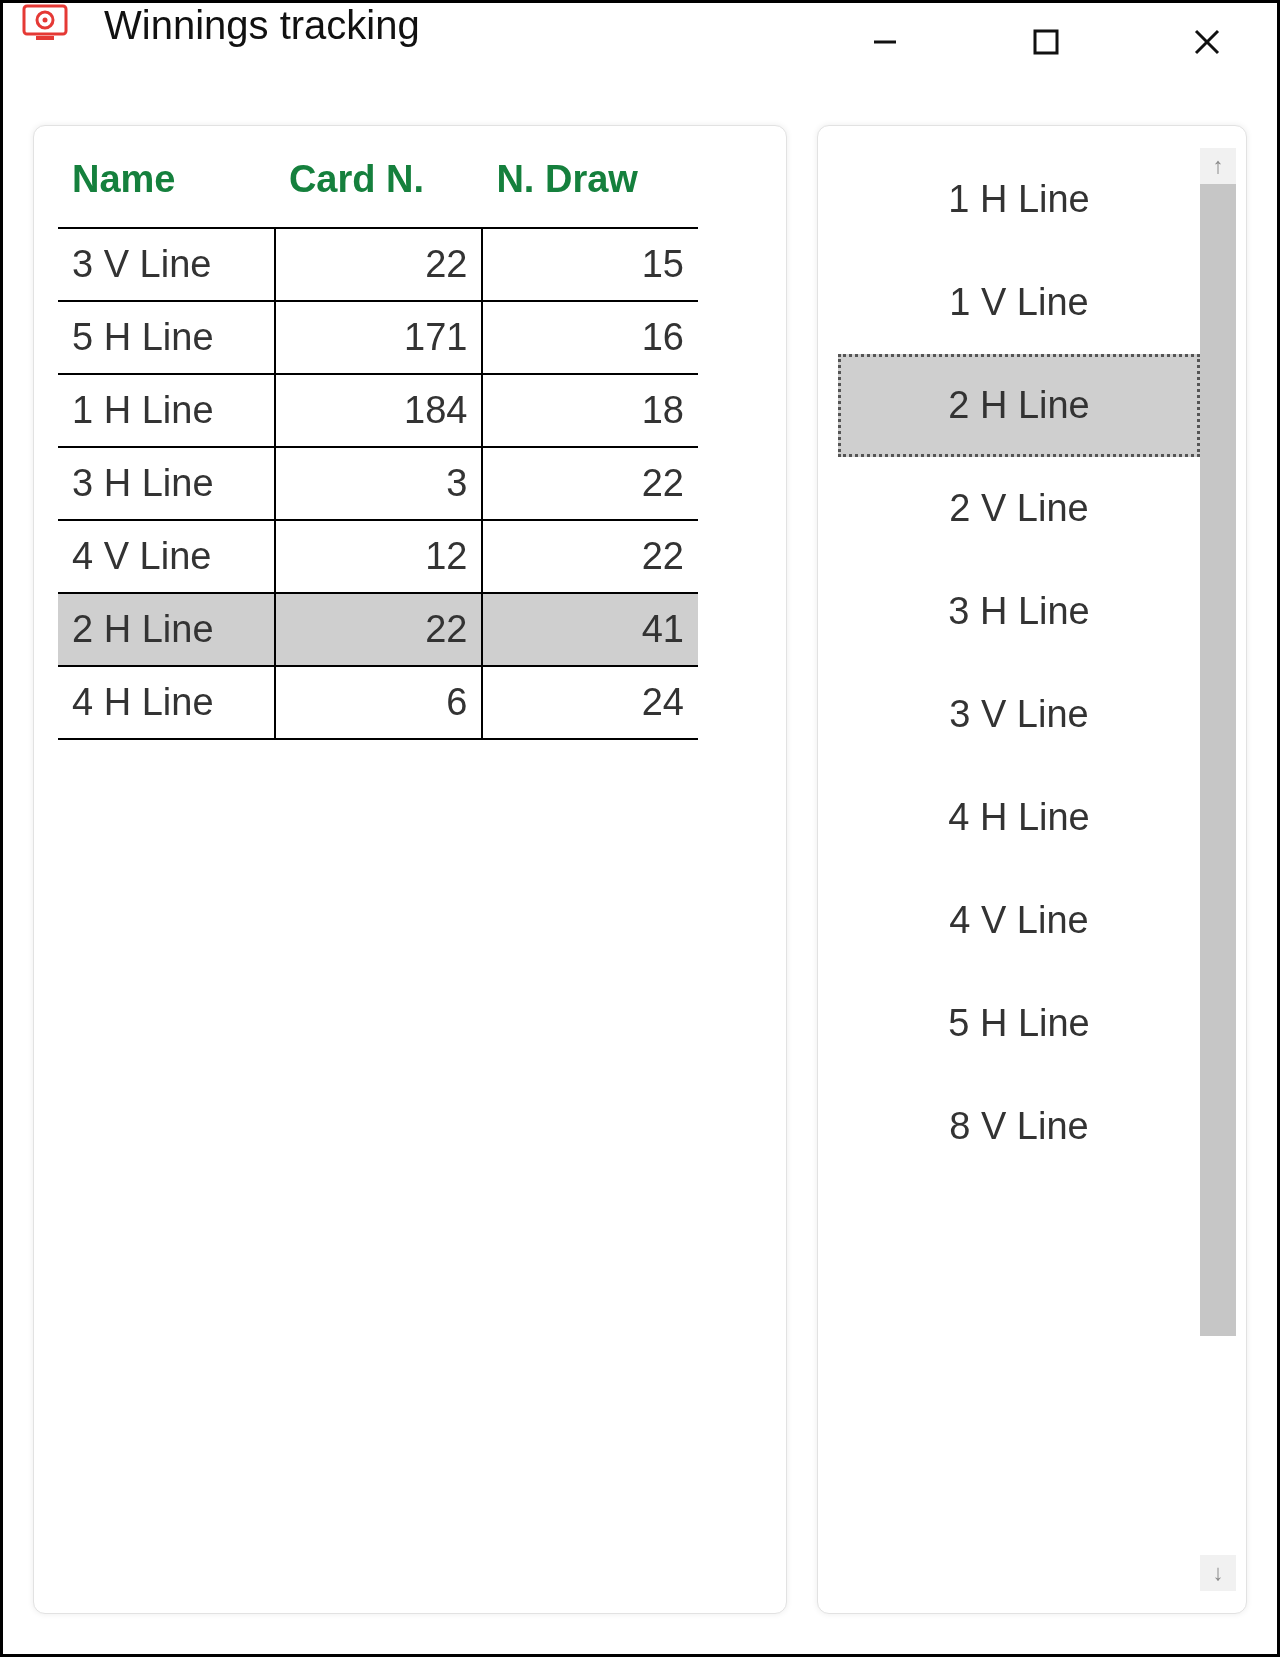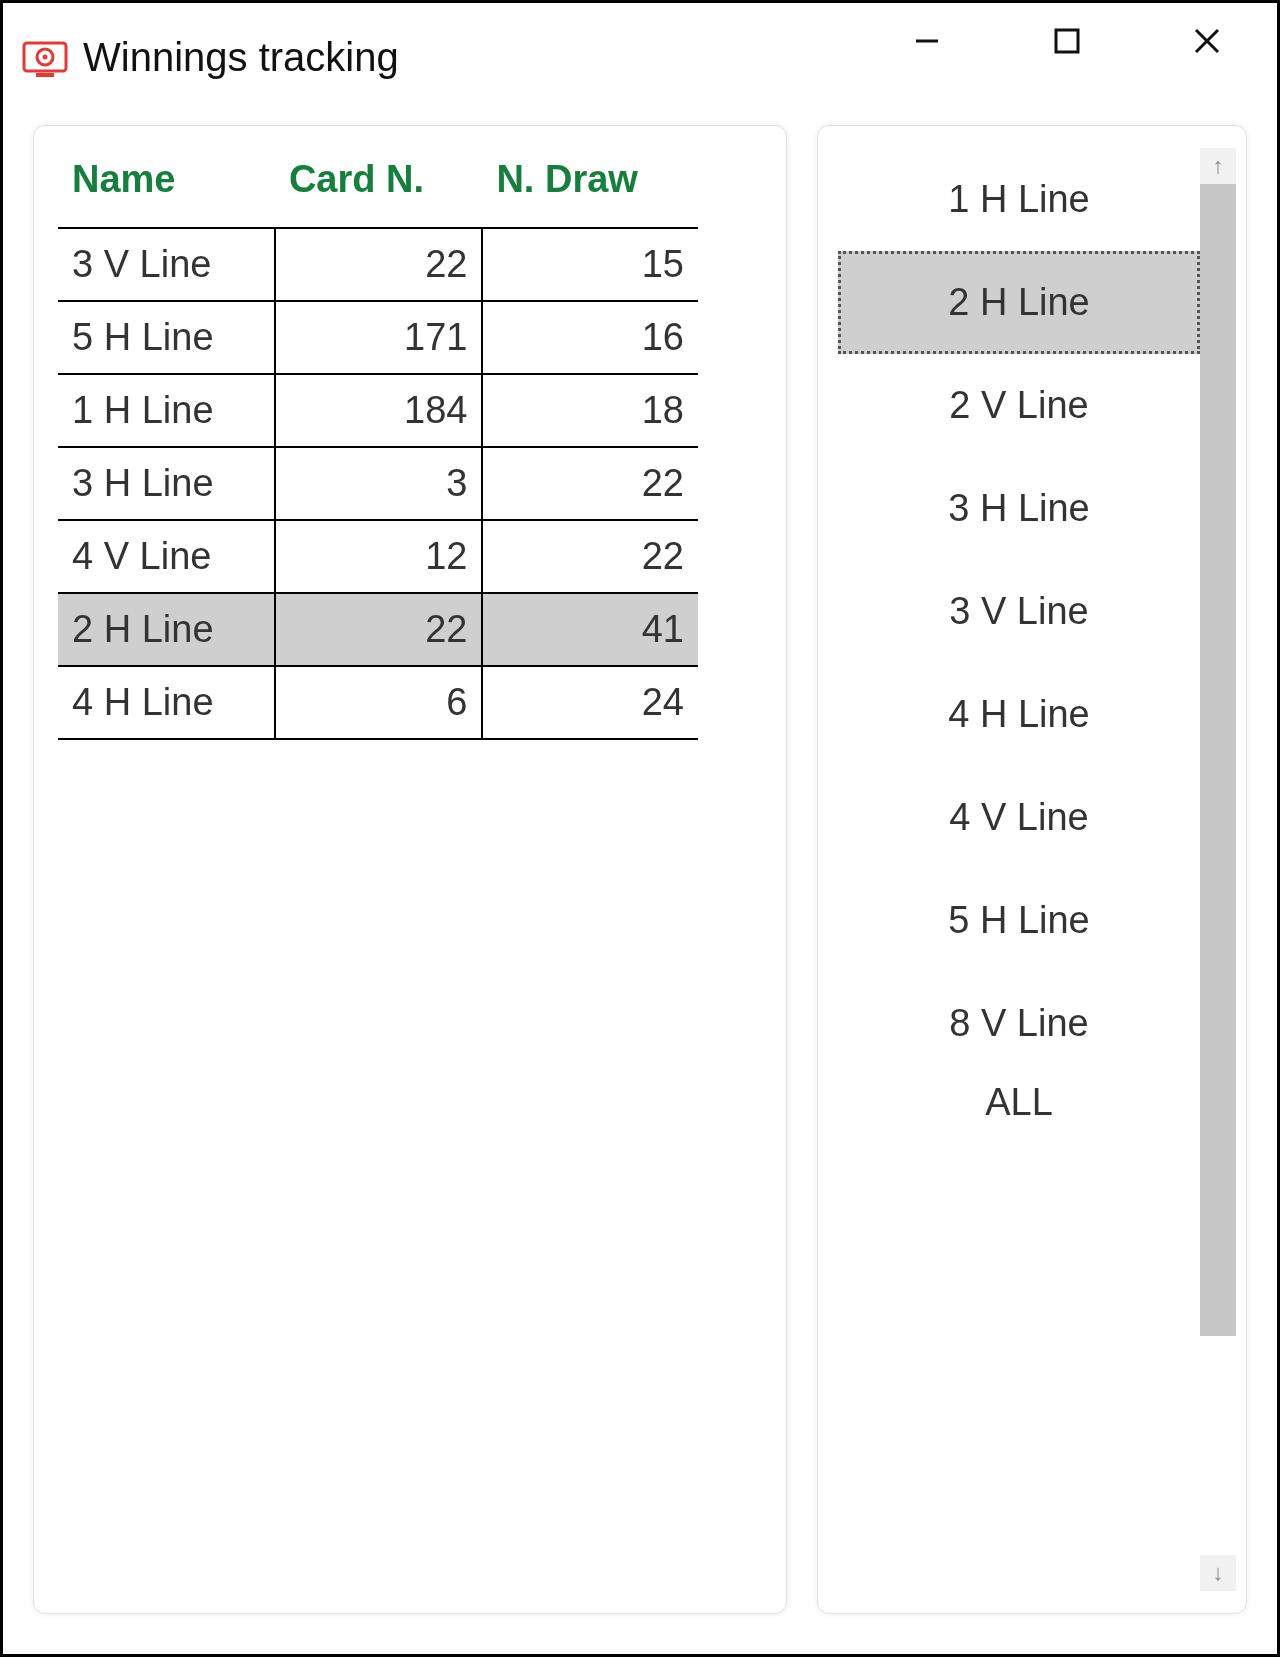--- a/index.html
+++ b/index.html
@@ -14,23 +14,24 @@
     width: 1280px;
     height: 1657px;
     border: 3px solid #000;
     display: flex;
     flex-direction: column;
     overflow: hidden;
   }
   .title-bar {
     height: 78px;
     display: flex;
-    align-items: flex-end;
+    align-items: flex-start;
     padding-left: 18px;
     border-bottom: 1px solid rgba(0,0,0,0);
+    gap: 21px;
   }
   .title-bar .app-icon {
     width: 48px;
     height: 40px;
     margin-right: 14px;
     display: flex;
     align-items: center;
     justify-content: center;
   }
   .title-bar .app-icon svg { display:block; }
@@ -248,29 +249,29 @@
               <td class="center">24</td>
             </tr>
           </tbody>
       </table>
     </div>
 
     <div class="card right-card">
       <div class="list-wrap">
         <div class="list" id="filter-list">
             <div class="list-item">1 H Line</div>
+            <div class="list-item">1 V Line</div>
             <div class="list-item selected">2 H Line</div>
             <div class="list-item">2 V Line</div>
             <div class="list-item">3 H Line</div>
             <div class="list-item">3 V Line</div>
             <div class="list-item">4 H Line</div>
             <div class="list-item">4 V Line</div>
             <div class="list-item">5 H Line</div>
             <div class="list-item">8 V Line</div>
-            <div class="list-item clipped">ALL</div>
           </div>
       </div>
       <div class="vscroll">
         <div class="vs-btn">
           <span>↑</span>
         </div>
         <div class="vs-track">
           <div class="vs-thumb"></div>
         </div>
         <div class="vs-btn">

